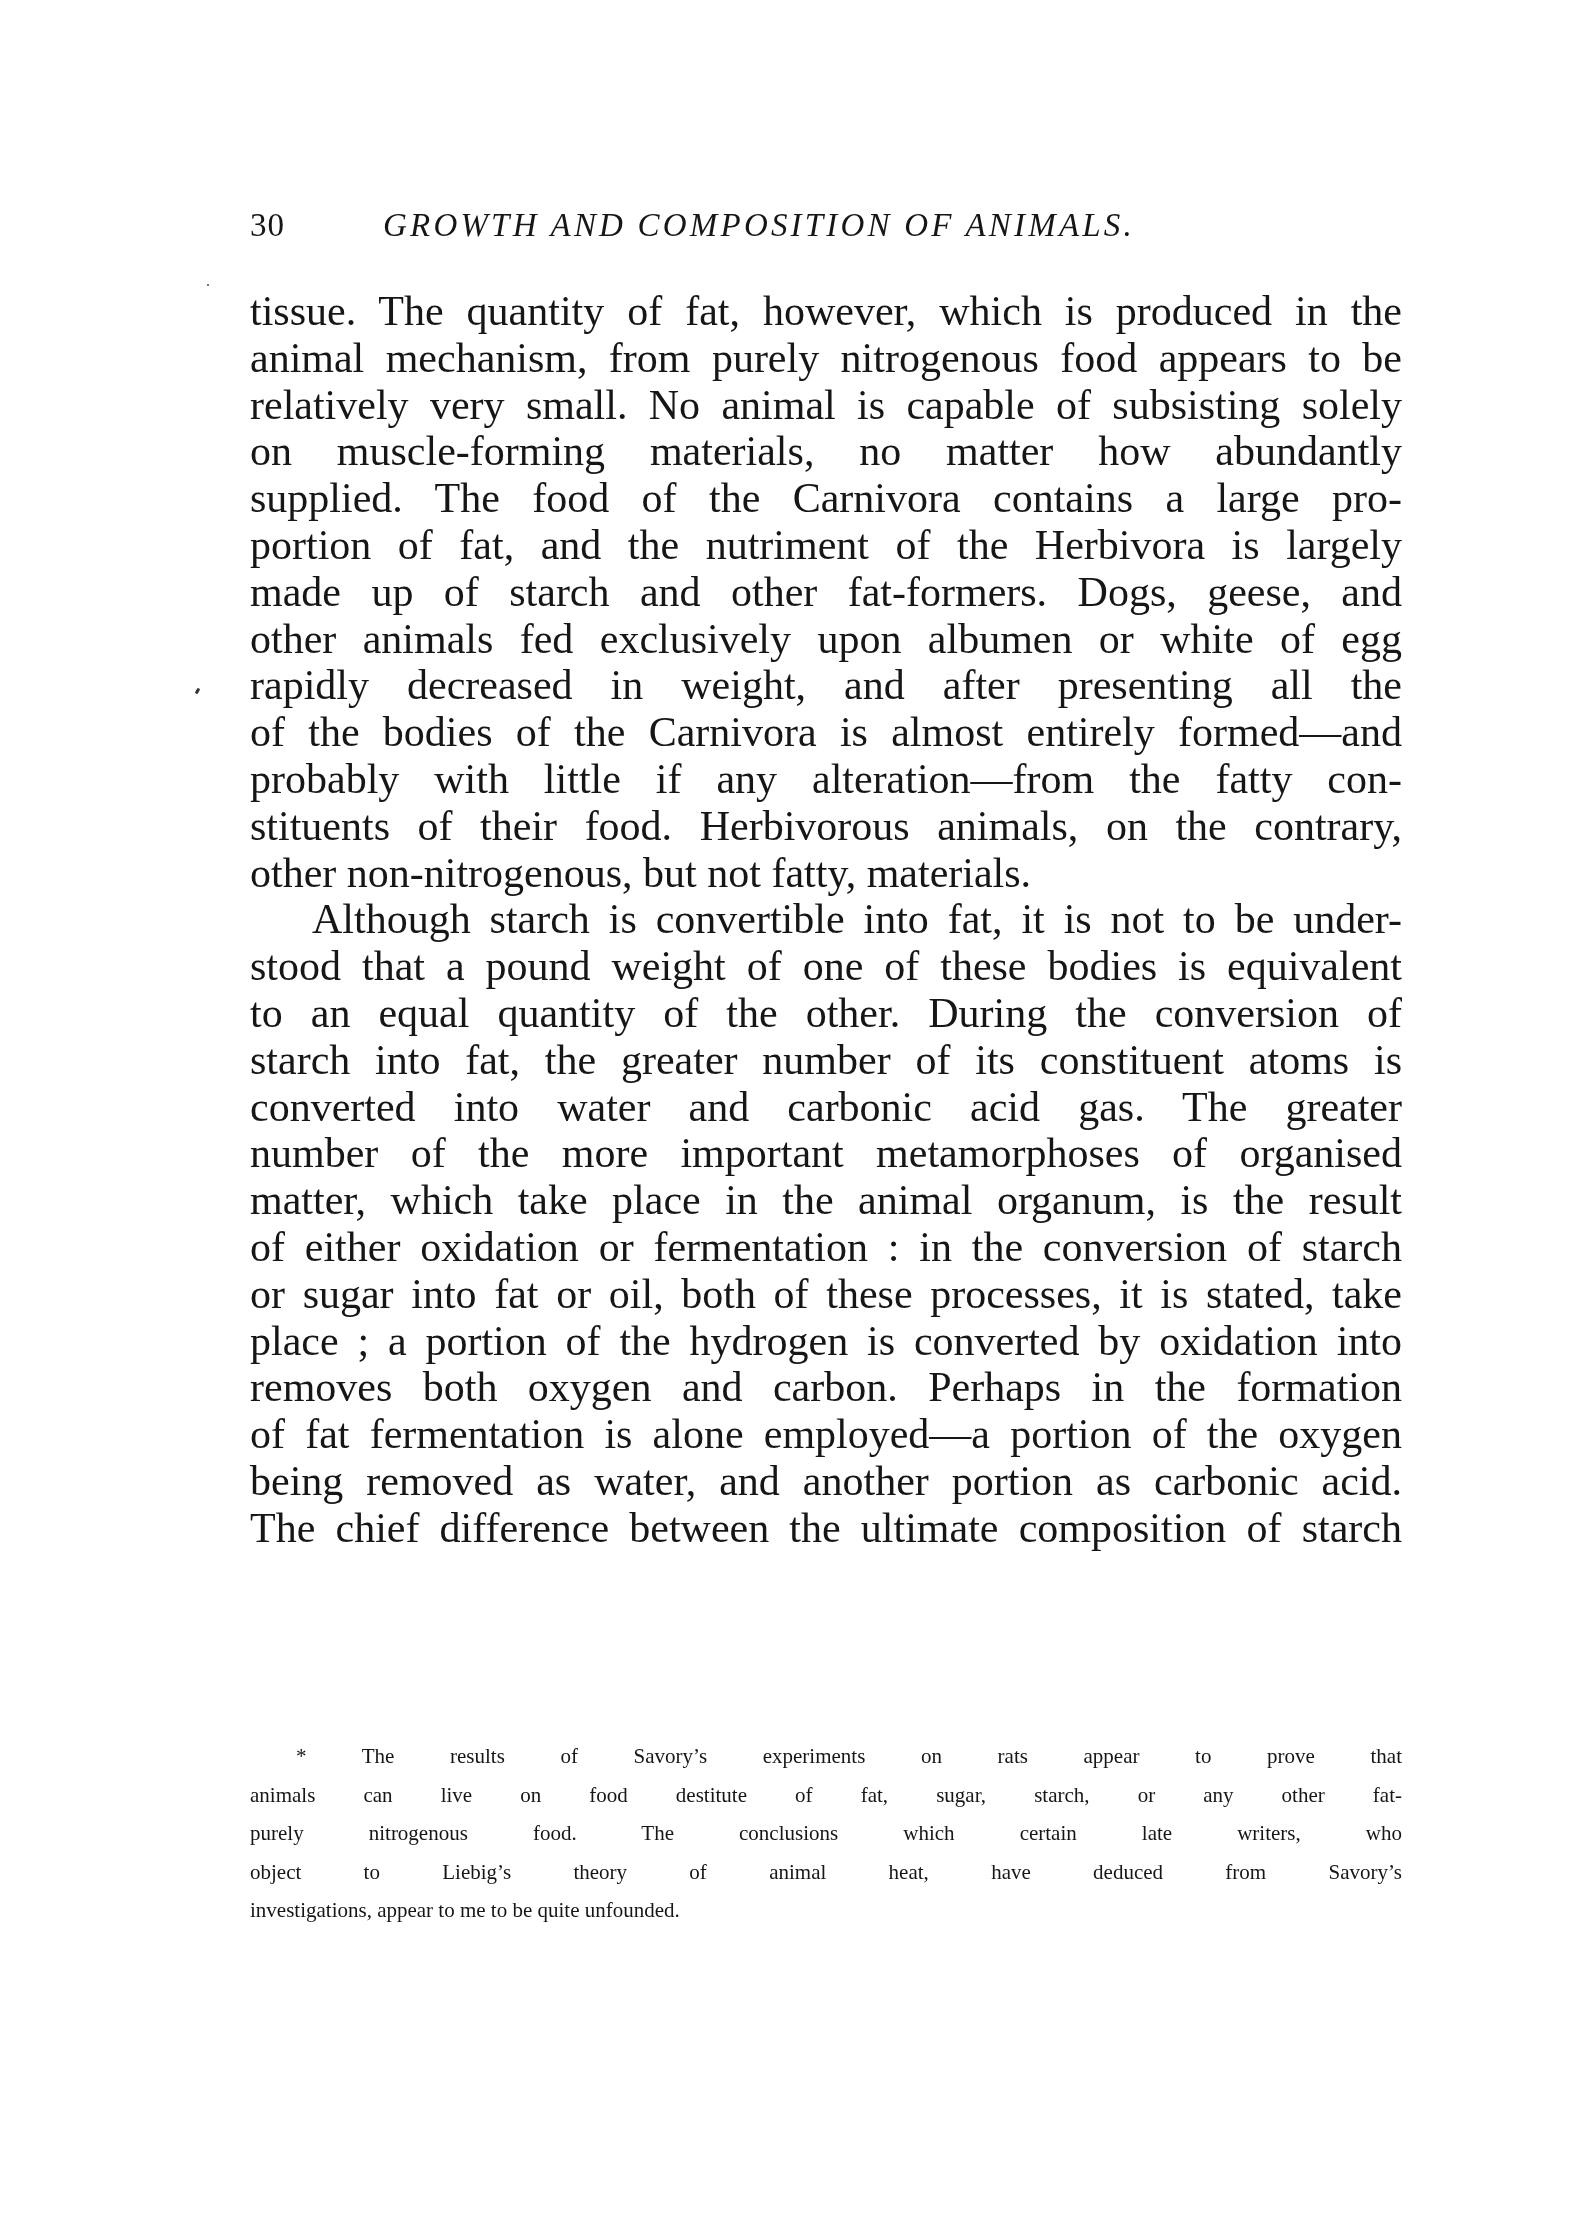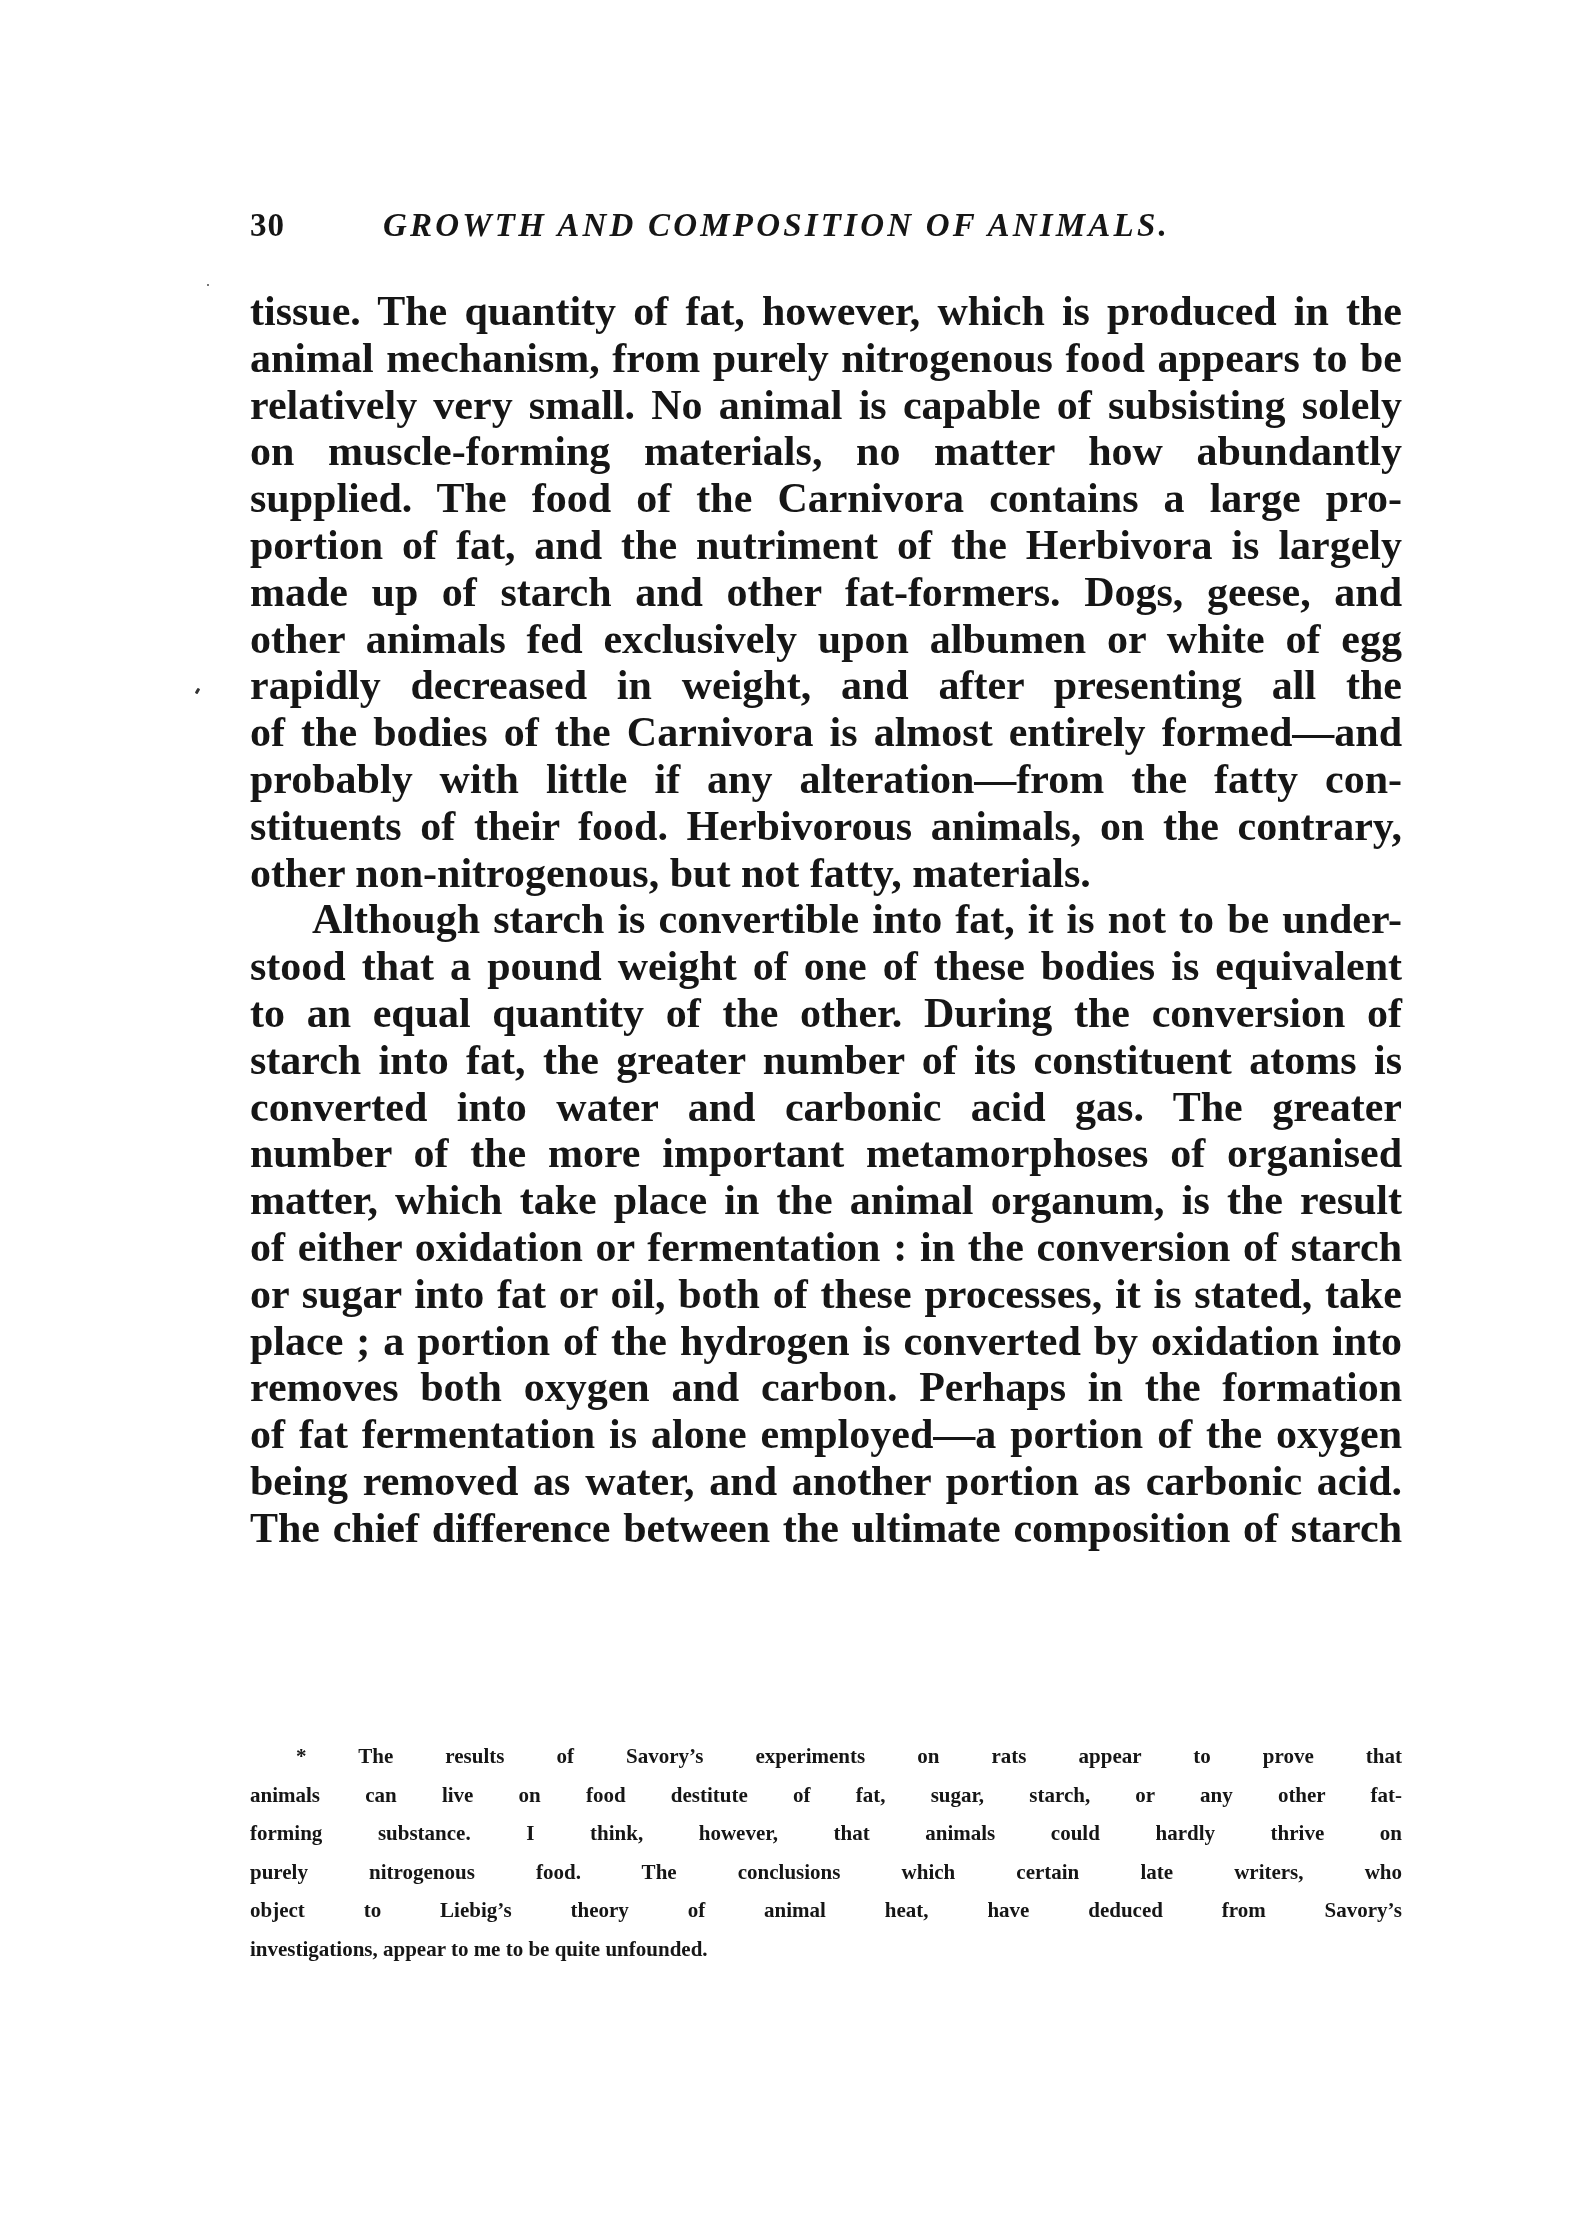--- a/index.html
+++ b/index.html
@@ -14,21 +14,20 @@
     overflow: hidden;
     color: #161616;
     font-family: "Liberation Serif", "DejaVu Serif", serif;
   }
   .page {
     position: absolute;
     left: 0;
     top: 0;
     width: 1582px;
     height: 2225px;
-    font-weight: bold;
   }
   .running-head {
     position: absolute;
     left: 250px;
     top: 205px;
     width: 1152px;
     height: 40px;
     font-size: 33px;
     line-height: 40px;
     white-space: nowrap;
@@ -145,19 +144,18 @@
       <span class="line">removes both oxygen and carbon.  Perhaps in the formation</span>
       <span class="line">of fat fermentation is alone employed—a portion of the oxygen</span>
       <span class="line">being removed as water, and another portion as carbonic acid.</span>
       <span class="line">The chief difference between the ultimate composition of starch</span>
     </div>
   </div>
 
   <div class="footnote">
     <span class="line indent">* The results of Savory’s experiments on rats appear to prove that</span>
     <span class="line">animals can live on food destitute of fat, sugar, starch, or any other fat-</span>
-    <span class="line">forming substance.  I think, however, that animals could hardly thrive on</span>
     <span class="line">purely nitrogenous food.  The conclusions which certain late writers, who</span>
     <span class="line">object to Liebig’s theory of animal heat, have deduced from Savory’s</span>
     <span class="line last">investigations, appear to me to be quite unfounded.</span>
   </div>
 
 </div>
 
 </body></html>

